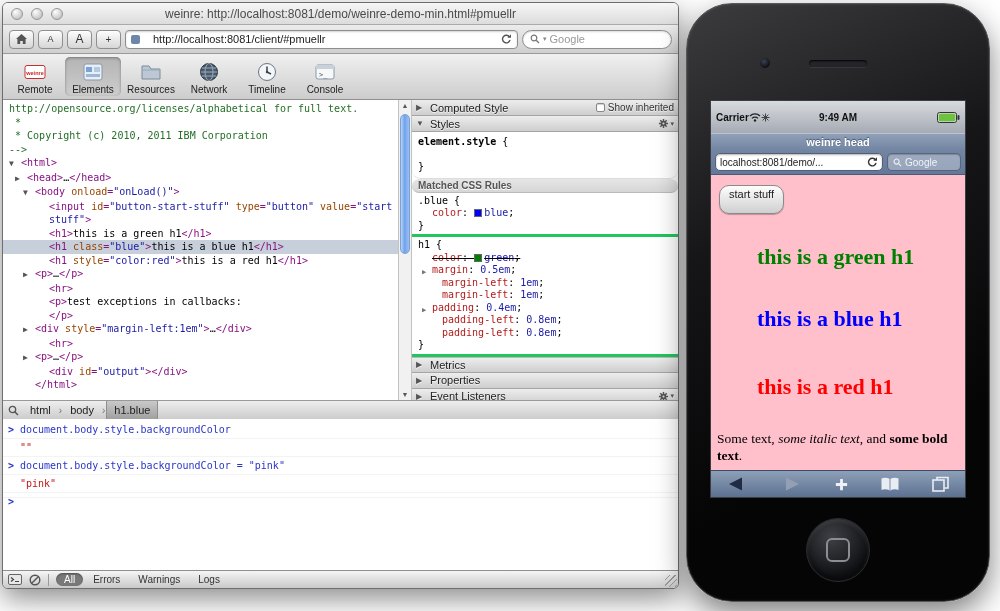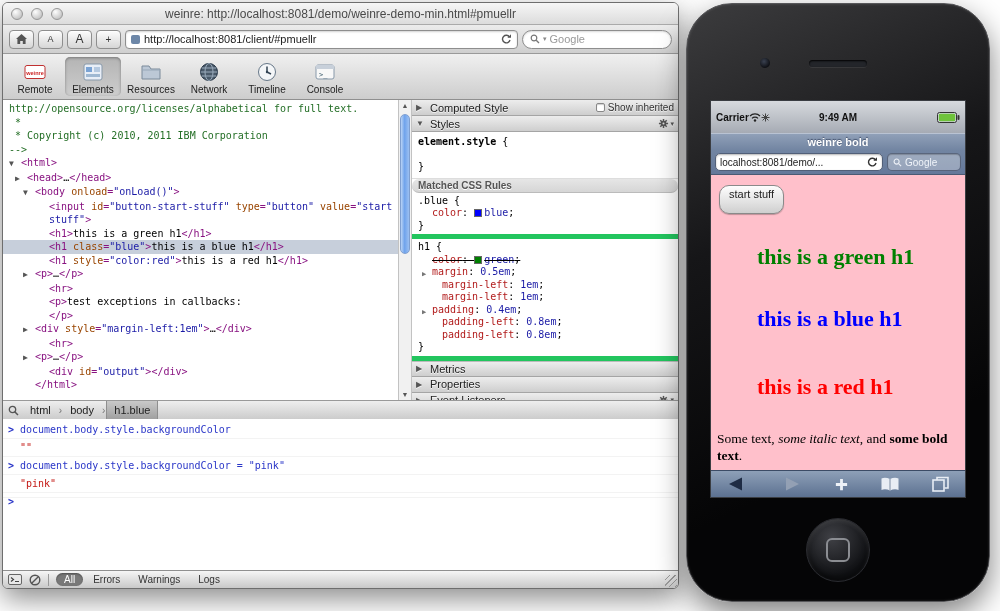--- a/index.html
+++ b/index.html
@@ -18,21 +18,21 @@
   .light { width:12px; height:12px; border-radius:50%; border:1px solid #979797;
     background:radial-gradient(circle at 35% 30%, #fdfdfd, #c6c6c6 75%); display:inline-block; }
 
   .browser-bar { height:29px; flex:0 0 29px; background:linear-gradient(#ececec,#cfcfcf);
     border-bottom:1px solid #9a9a9a; display:flex; align-items:center; padding:0 6px; gap:4px; }
   .chrome-btn { height:19px; min-width:25px; border:1px solid #8e8e8e; border-radius:4px;
     background:linear-gradient(#fdfdfd,#d6d6d6); display:flex; align-items:center; justify-content:center;
     font-size:10px; color:#333; box-shadow:inset 0 1px 0 rgba(255,255,255,.7); }
   .a-small { font-size:9px; } .a-big { font-size:12px; }
   .url-field { flex:1; height:19px; background:#fff; border:1px solid #8e8e8e; border-radius:4px;
-    display:flex; align-items:center; padding:0 5px; gap:4px; font-size:11px;
+    display:flex; align-items:center; padding:0 5px; gap:13px; font-size:11px;
     box-shadow:inset 0 1px 2px rgba(0,0,0,.18); }
   .fav-dot { width:9px; height:9px; border-radius:2px; background:#6d87a8; flex:0 0 9px; }
   .url-text { flex:1; color:#222; white-space:nowrap; overflow:hidden; }
   .search-field { width:150px; height:19px; background:#fff; border:1px solid #8e8e8e; border-radius:10px;
     display:flex; align-items:center; padding:0 7px; gap:3px; font-size:11px; color:#999;
     box-shadow:inset 0 1px 2px rgba(0,0,0,.15); }
   .caret { font-size:7px; color:#888; }
 
   .inspector-bar { height:46px; flex:0 0 46px; background:linear-gradient(#f0f0f0,#cdcdcd);
     border-bottom:1px solid #8f8f8f; display:flex; align-items:flex-start; padding:3px 4px 0; gap:2px; }
@@ -64,28 +64,28 @@
     font-size:11px; color:#222; text-shadow:0 1px 0 rgba(255,255,255,.7); }
   .sec-header + .sec-header, .collapsed-secs .sec-header { border-top:0; }
   .sec-disc { font-size:8px; color:#555; width:10px; }
   .show-inh { margin-left:auto; display:flex; align-items:center; gap:3px; font-size:10px; color:#333; }
   .checkbox { width:9px; height:9px; background:#fff; border:1px solid #888; border-radius:2px;
     box-shadow:inset 0 1px 1px rgba(0,0,0,.2); display:inline-block; }
   .gear-wrap { margin-left:auto; display:flex; align-items:center; gap:1px; }
   .gcaret { font-size:7px; color:#555; }
 
   .element-style-block { padding:4px 0; border-bottom:1px solid #ddd;
-    font-family:"DejaVu Sans Mono", monospace; font-size:10px; }
+    font-family:"DejaVu Sans Mono", monospace; font-size:10px;border-radius:9px; }
   .code-line { padding:0 6px; line-height:12.5px; color:#000; white-space:pre; }
   .code-line.empty { height:12.5px; }
   .es-sel { font-weight:bold; }
   .subheader { height:14px; flex:0 0 14px; background:linear-gradient(#e6e6e6,#d6d6d6);
     border-bottom:1px solid #bbb; font-size:10px; font-weight:bold; color:#555;
     display:flex; align-items:center; padding:0 6px; text-shadow:0 1px 0 #fff;border-radius:7px; }
-  .rule { border-bottom:5px solid #22c55e; padding:2px 0; font-family:"DejaVu Sans Mono", monospace; font-size:10px; }
+  .rule { border-bottom:3px solid #22c55e; padding:2px 0; font-family:"DejaVu Sans Mono", monospace; font-size:10px; }
   .rule-line { padding:0 6px; line-height:12.5px; color:#000; }
   .prop-line { padding-left:20px; line-height:12.5px; position:relative; }
   .prop-line.sub { padding-left:30px; }
   .prop-disc { position:absolute; left:10px; top:2px; font-size:7px; color:#777; }
   .prop-name { color:#b21c1c; }
   .prop-value { color:#1a1aa6; }
   .swatch { display:inline-block; width:8px; height:8px; border:1px solid #666; margin:0 2px -1px 0; }
   .struck { text-decoration:line-through; }
   .collapsed-secs { margin-top:auto; }
 
@@ -459,21 +459,21 @@
         <span class="p-time">9:49 AM</span>
         <span class="p-batt">
           <svg width="23" height="11" viewBox="0 0 23 11">
               <rect x="0.5" y="0.5" width="19" height="10" rx="2" fill="#cfd4da" stroke="#333"></rect>
               <rect x="1.8" y="1.8" width="16.4" height="7.4" rx="1.2" fill="#6fc33c"></rect>
               <rect x="20.5" y="3" width="2" height="5" rx="1" fill="#333"></rect>
             </svg>
         </span>
       </div>
 
-      <div class="p-titlebar">weinre bold</div>
+      <div class="p-titlebar">weinre head</div>
 
       <div class="p-urlrow">
         <span class="p-url-field">
           <span class="p-url-text">localhost:8081/demo/...</span>
           <svg width="12" height="12" viewBox="0 0 12 12">
               <path d="M9.5 4 A3.8 3.8 0 1 0 10 7" fill="none" stroke="#333" stroke-width="1.4"></path>
               <path d="M11 1.2 L11 4.8 L7.4 4.8 Z" fill="#333"></path>
             </svg>
         </span>
         <span class="p-search-field">

